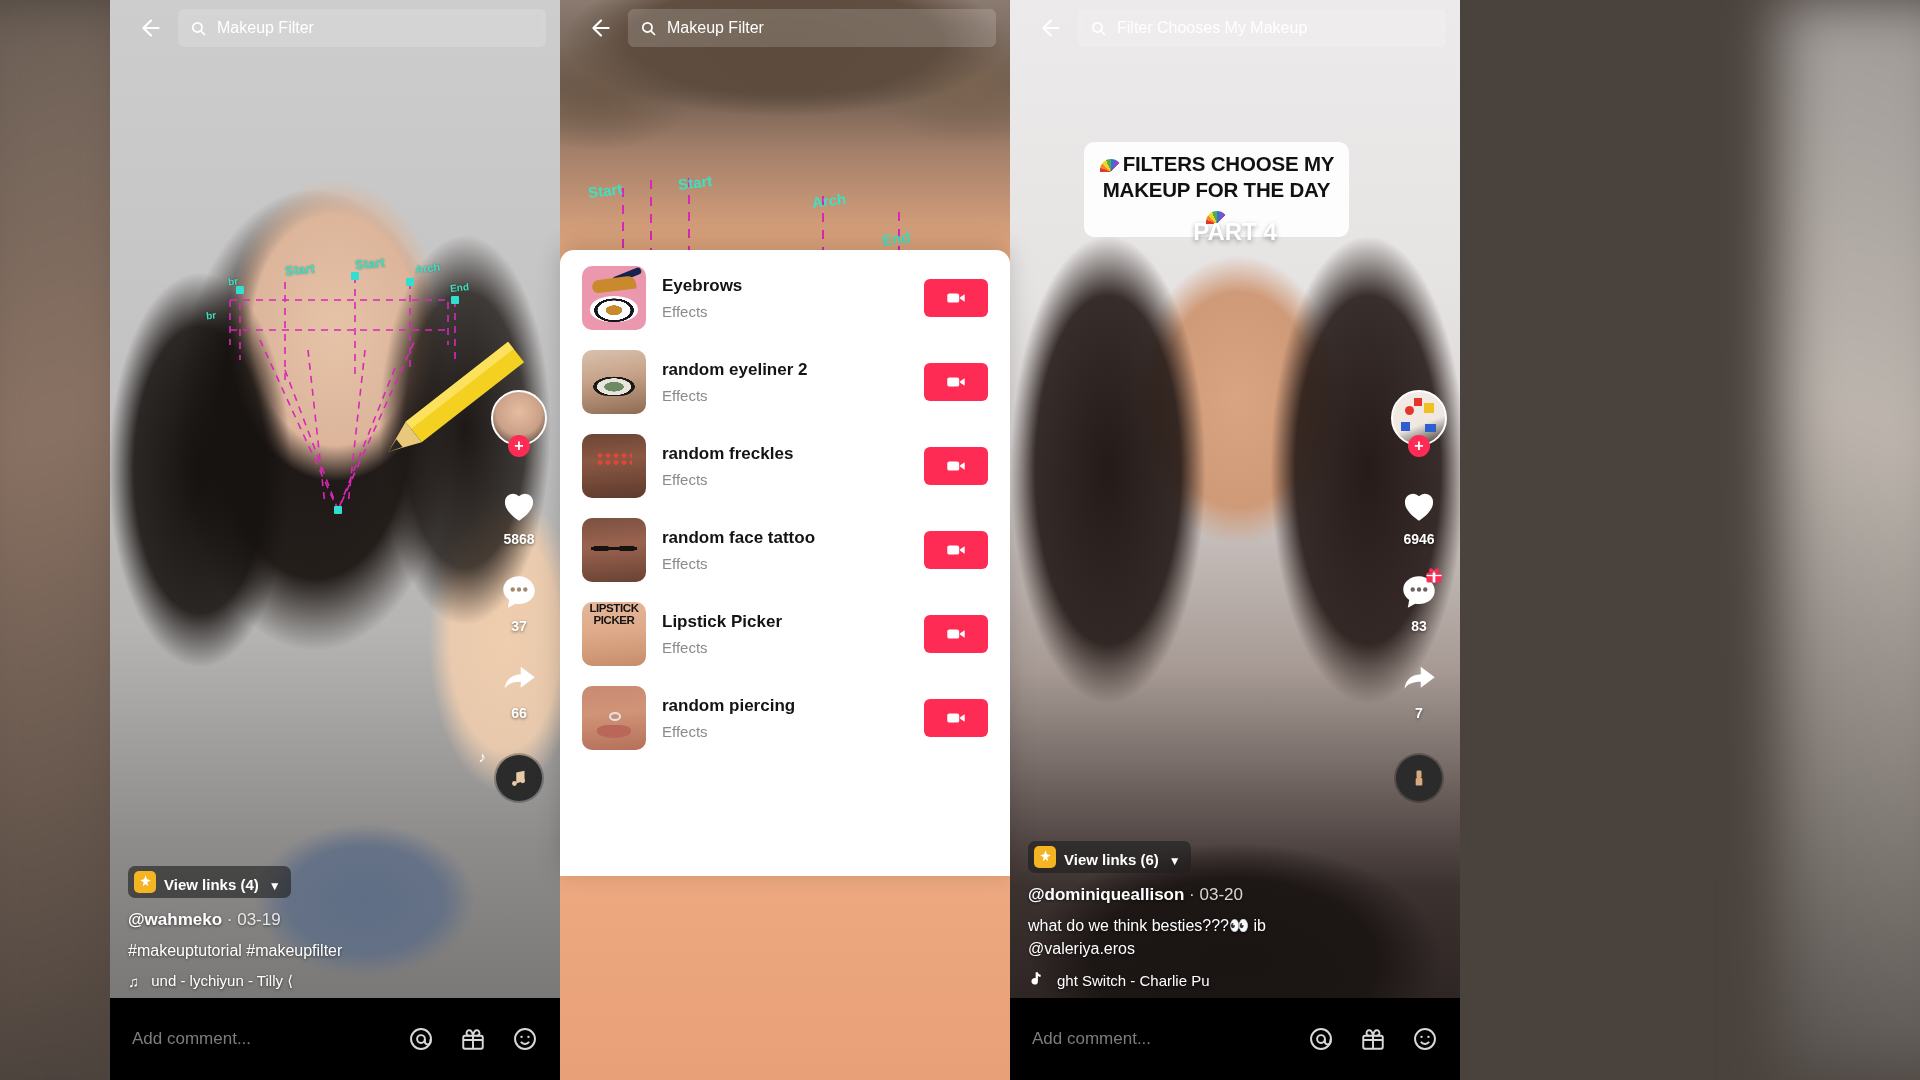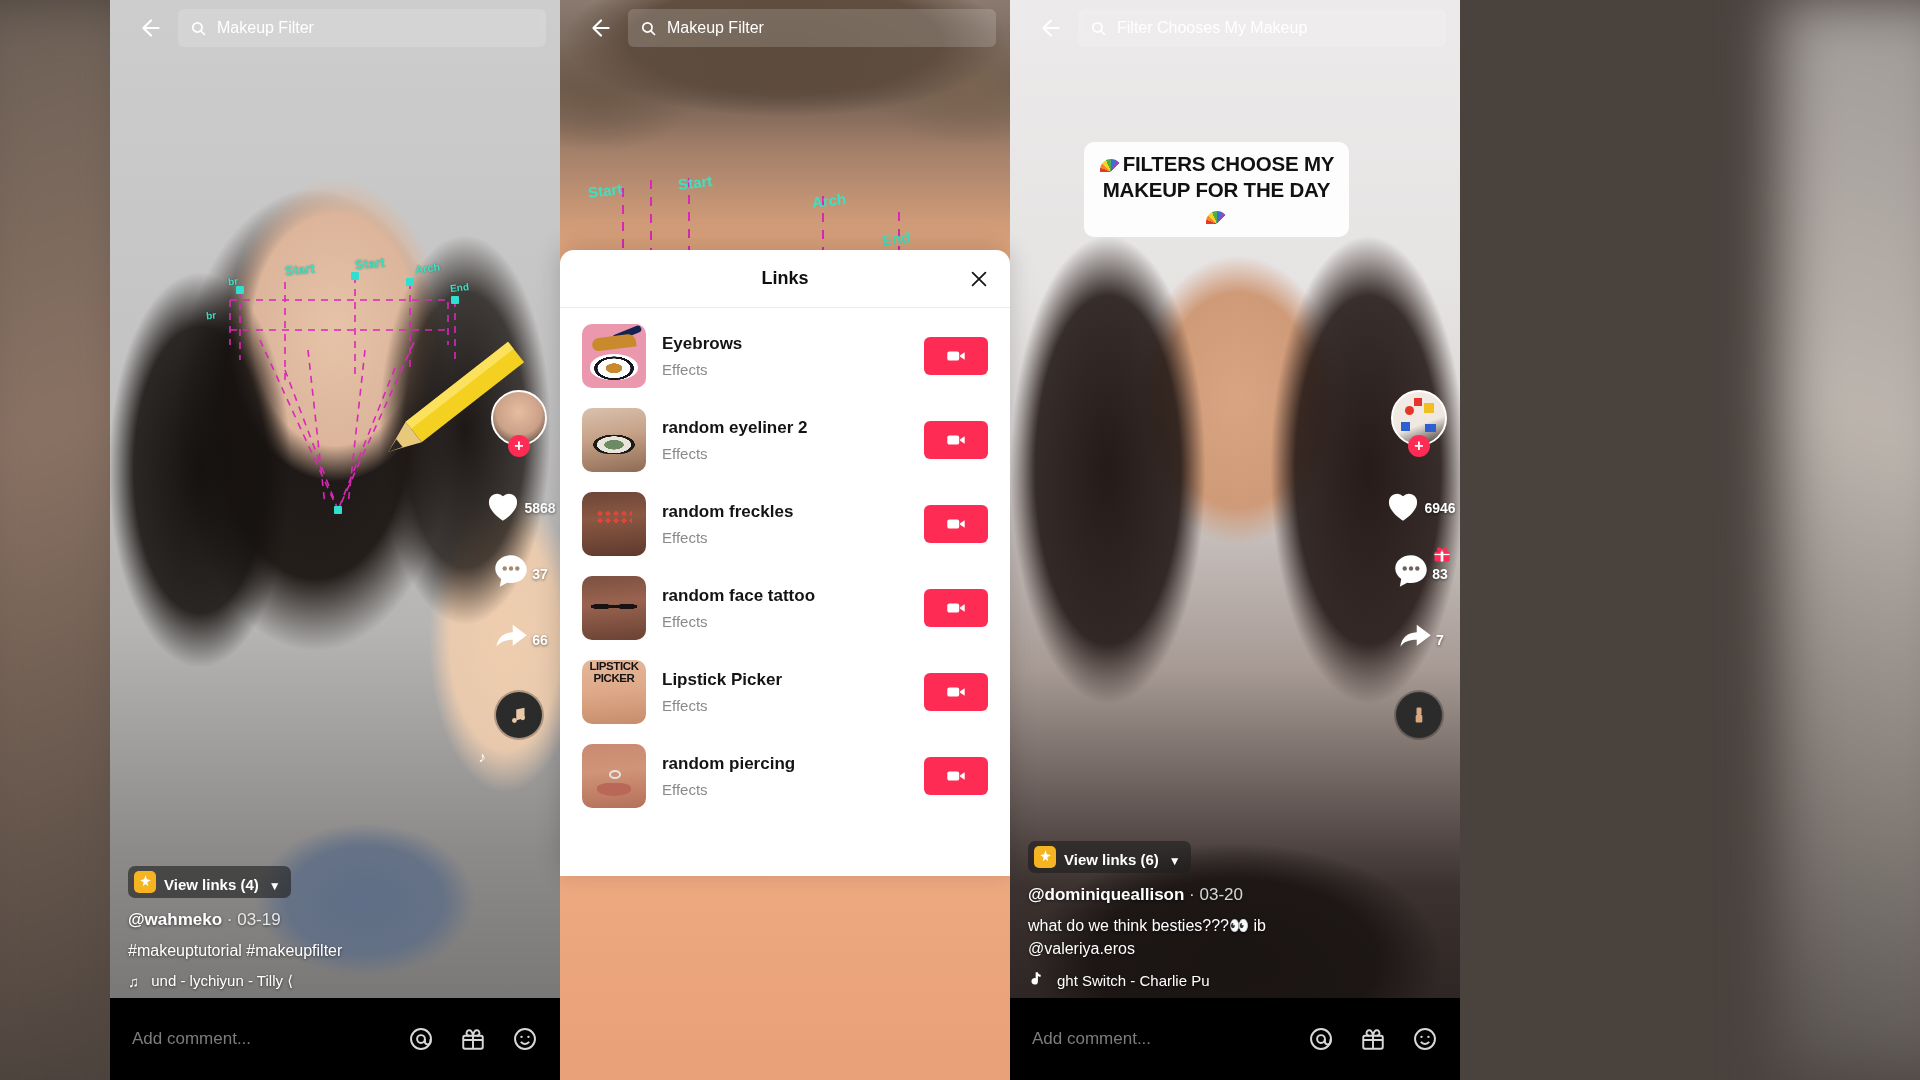--- a/index.html
+++ b/index.html
@@ -88,21 +88,21 @@
             background: radial-gradient(circle at 50% 38%, #e7bda0 0%, #caa188 55%, #2a2320 100%); }
   .avatar.art { background: linear-gradient(160deg,#f3ece6 0%, #efe7e0 60%, #2d2723 100%); position:relative; }
   .avatar.art::before{content:"";position:absolute;left:12px;top:14px;width:9px;height:9px;border-radius:50%;background:#e5352b;}
   .avatar.art::after{content:"";position:absolute;right:11px;top:11px;width:10px;height:10px;background:#f0c020;}
   .art-b1{position:absolute;left:8px;top:30px;width:9px;height:9px;background:#2d5fd0;}
   .art-b2{position:absolute;right:9px;bottom:12px;width:11px;height:8px;background:#2d5fd0;}
   .art-b3{position:absolute;left:21px;top:6px;width:8px;height:8px;background:#e5352b;}
   .plus { position: absolute; left: 50%; transform: translateX(-50%); bottom: -11px;
           width: 22px; height: 22px; border-radius: 50%; background: #fe2c55; color: #fff;
           font-size: 16px; line-height: 21px; text-align: center; font-weight: 700; }
-  .rail-item { display: flex; flex-direction: row; align-items: center; margin-bottom: 24px; cursor: pointer; position: relative; }
+  .rail-item { display: flex; flex-direction: column; align-items: center; margin-bottom: 24px; cursor: pointer; position: relative; }
   .rail-count { color: #fff; font-size: 14px; font-weight: 600; margin-top: 5px; text-shadow: 0 1px 3px rgba(0,0,0,.5); }
   .disc { width: 46px; height: 46px; border-radius: 50%; background: #2b2b2b; display:flex; align-items:center; justify-content:center;
           margin-top: 10px; box-shadow: 0 0 0 2px rgba(0,0,0,.25); }
   .note-float { position:absolute; color:#fff; font-size:15px; }
 
   
   .caption { position: absolute; left: 18px; right: 80px; bottom: 90px; z-index: 5; }
   .viewlinks { display: inline-flex; align-items: flex-end; gap: 8px; background: rgba(30,30,30,.62);
                border-radius: 7px; padding: 5px 10px 5px 6px; margin-bottom: 12px; cursor: pointer; }
   .vl-icon { width: 22px; height: 22px; border-radius: 5px; background: #f5b421; display:flex; align-items:center; justify-content:center; }
@@ -359,20 +359,21 @@
     <div class="video-bg vid-right"></div>
 
     <div class="textcard">
       <div class="textcard-line">
         <span class="rainbow"></span><span>FILTERS CHOOSE MY</span>
       </div>
       <div class="textcard-line">
         <span>MAKEUP FOR THE DAY</span><span class="rainbow"></span>
       </div>
     </div>
+    <div class="part-label">PART 4</div>
 
     <div class="topbar">
       <div class="back-arrow">
         <svg viewBox="0 0 24 24" width="26" height="26" fill="none" stroke="#fff" stroke-width="2" stroke-linecap="round" stroke-linejoin="round">
             <path d="M19 12H5M12 19l-7-7 7-7"></path>
           </svg>
       </div>
       <div class="search-pill">
         <span class="q">
           <svg viewBox="0 0 24 24" width="17" height="17" fill="none" stroke="#fff" stroke-width="2.4" stroke-linecap="round">
@@ -480,28 +481,20 @@
               <circle cx="8.8" cy="10" r="1.1" fill="#d8d8db" stroke="none"></circle>
               <circle cx="15.2" cy="10" r="1.1" fill="#d8d8db" stroke="none"></circle>
               <path d="M8.2 14.6a4.6 4.6 0 0 0 7.6 0"></path>
             </svg>
         </span>
       </span>
     </div>
   </div>
 
   <div class="modal">
-    <div class="modal-head">
-      <span class="modal-title">Links</span>
-      <span class="modal-close">
-        <svg viewBox="0 0 24 24" width="22" height="22" fill="none" stroke="#141414" stroke-width="1.9" stroke-linecap="round">
-            <path d="M5 5l14 14M19 5L5 19"></path>
-          </svg>
-      </span>
-    </div>
     <div class="link-list">
 
       <div class="link-row">
         <span class="thumb th-eyebrow">
             <span class="eb-pencil"></span>
           </span>
         <span class="link-meta">
           <div class="link-name">Eyebrows</div>
           <div class="link-sub">Effects</div>
         </span>

